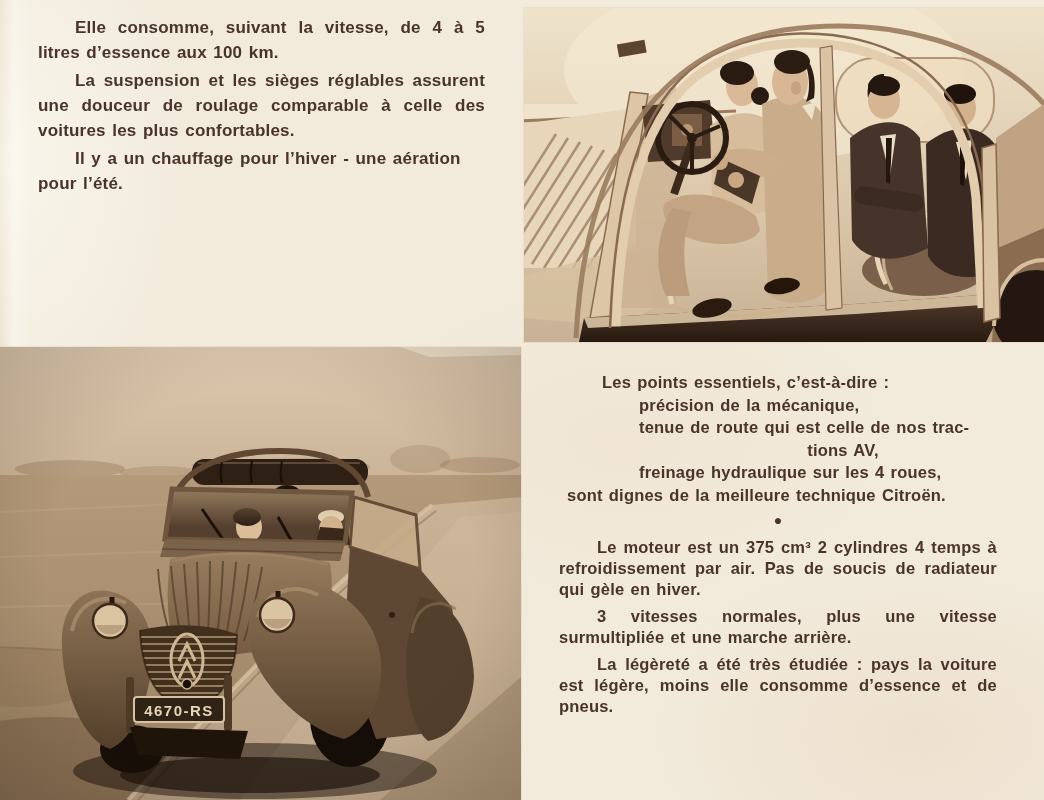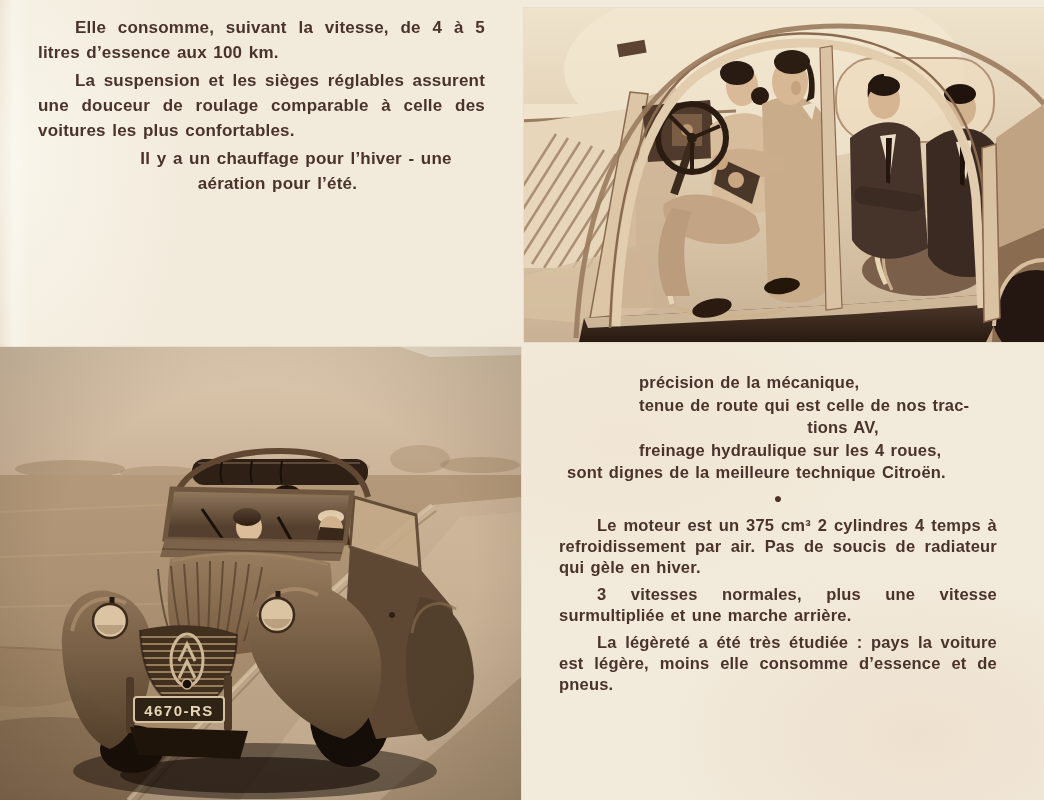--- a/index.html
+++ b/index.html
@@ -16,21 +16,21 @@
       radial-gradient(ellipse 300px 500px at 1% 20%, rgba(255,253,246,.55), transparent 60%),
       linear-gradient(90deg, rgba(205,180,155,.25) 0, rgba(255,255,255,.3) 14px, rgba(255,255,255,0) 30px),
       #f2ebdc;
   }
   
   .col-left{
     position:absolute;left:38px;top:15px;width:447px;
     color:#4a332b;font-size:17px;font-weight:700;letter-spacing:.2px;word-spacing:1.6px;
   }
   .col-left p{margin:0 0 3px;line-height:25px;text-align:justify;text-indent:37px;}
-  .col-left p:last-child{text-align:center;margin-left:32px;}
+  .col-left p:last-child{text-align:left;}
   .col-right{
     position:absolute;left:545px;top:371px;width:466px;
     color:#4a332b;font-size:16.5px;font-weight:700;letter-spacing:.2px;word-spacing:1.4px;
   }
   .r-line{margin:0;line-height:22.5px;white-space:nowrap;}
   .ind-intro{padding-left:57px;}
   .ind-item{padding-left:94px;}
   .ind-item2{padding-left:130px;text-align:center;}
   .ind-outro{padding-left:22px;}
   .bullet-row{margin:4px 0 7px;line-height:20px;text-align:center;font-size:14px;}
@@ -347,20 +347,21 @@
       <g>
         <rect x="134" y="350" width="90" height="25" rx="3" fill="#2f2315" stroke="#d6c2a2" stroke-width="2"></rect>
         <text x="179" y="369" text-anchor="middle" font-family="Liberation Sans, sans-serif" font-size="15" font-weight="bold" letter-spacing="1.5" fill="#e7d6b6">4670-RS</text>
       </g>
       <polygon points="400,0 521,0 521,8 430,10" fill="#f0e6d2" opacity=".9"></polygon>
       <rect x="0" y="0" width="521" height="453" fill="url(#vigG)"></rect>
     </svg>
   </figure>
 
   <section class="col-right">
+    <p class="r-line ind-intro">Les points essentiels, c’est-à-dire :</p>
     <p class="r-line ind-item">précision de la mécanique,</p>
     <p class="r-line ind-item">tenue de route qui est celle de nos trac-</p>
     <p class="r-line ind-item2">tions AV,</p>
     <p class="r-line ind-item">freinage hydraulique sur les 4 roues,</p>
     <p class="r-line ind-outro">sont dignes de la meilleure technique Citroën.</p>
     <p class="bullet-row">●</p>
     <p class="r-para">Le moteur est un 375 cm³ 2 cylindres 4 temps à refroidissement par air. Pas de soucis de radiateur qui gèle en hiver.</p>
     <p class="r-para">3 vitesses normales, plus une vitesse surmultipliée et une marche arrière.</p>
     <p class="r-para">La légèreté a été très étudiée : pays la voiture est légère, moins elle consomme d’essence et de pneus.</p>
   </section>

